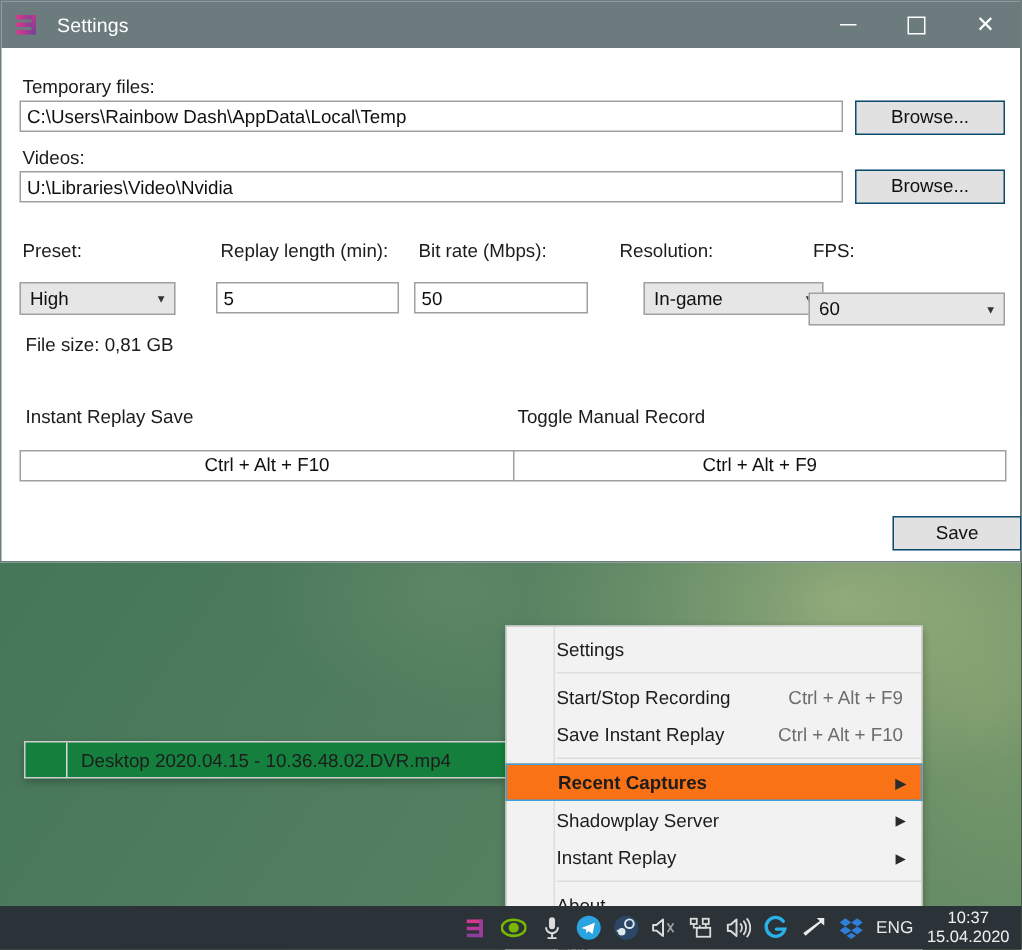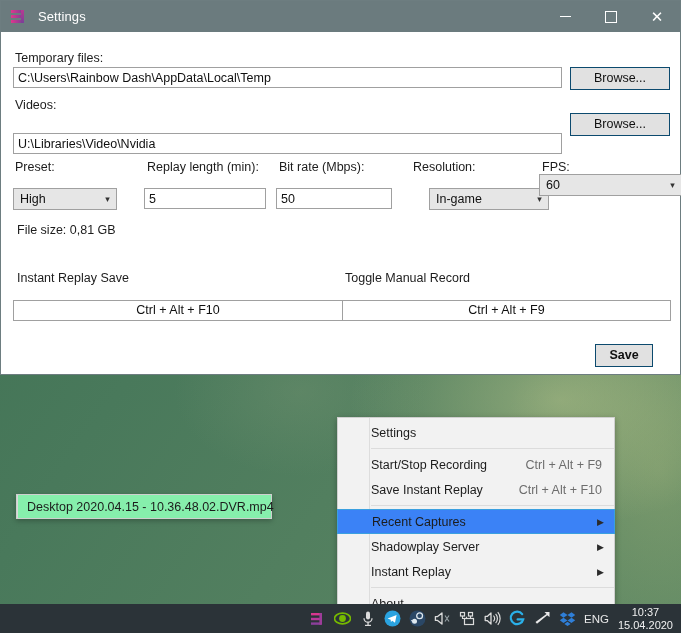--- a/index.html
+++ b/index.html
@@ -182,23 +182,23 @@
     color: #101010;
     text-align: center;
     cursor: default;
   }
 
   
   #submenu {
     position: absolute;
     left: 16px;
     top: 494px;
-    width: 256px;
+    width: 322px;
     height: 25px;
-    background: #86efac;
+    background: #15803d;
     border: 1px solid #cfcfcf;
     box-sizing: border-box;
     display: flex;
     align-items: center;
     box-shadow: 0 2px 5px rgba(0,0,0,0.25);
   }
   #submenu .gutter {
     width: 28px; height: 100%;
     border-right: 1px solid #d9d9d9;
     box-sizing: border-box;
@@ -246,23 +246,24 @@
     padding-right: 12px;
     white-space: nowrap;
   }
   .menu-item .marrow {
     color: #2b2b2b;
     font-size: 9px;
     padding-right: 10px;
   }
   .menu-item.selected {
     border: 1px solid #3aa0e0;
-    background: #3b82f6;
+    background: #f97316;
     margin: 0 -1px;
     padding-left: 34px;
+    font-weight: bold;
   }
   .menu-sep {
     height: 1px;
     background: #dcdcdc;
     margin: 3px 0 3px 33px;
   }
 
   
   #taskbar {
     position: absolute;
@@ -333,21 +334,21 @@
       </div>
     </div>
 
     <div id="form">
 
       <div class="lbl" style="left:14px; top:19px;">Temporary files:</div>
       <input class="txtbox" style="left: 12px; top: 35px; width: 549px;" value="C:\Users\Rainbow Dash\AppData\Local\Temp">
       <div class="btn" style="left:569px; top:35px; width:100px; line-height:21px;">Browse...</div>
 
       <div class="lbl" style="left:14px; top:66px;">Videos:</div>
-      <input class="txtbox" style="left: 12px; top: 82px; width: 549px; margin-top: 19px;" value="U:\Libraries\Video\Nvidia">
+      <input class="txtbox" style="left: 12px; top: 82px; width: 549px;" value="U:\Libraries\Video\Nvidia">
       <div class="btn" style="left:569px; top:81px; width:100px; line-height:21px;">Browse...</div>
 
       <div class="lbl" style="left:14px; top:128px;">Preset:</div>
       <div class="combo" style="left:12px; top:156px; width:104px;">
         <span class="cval">High</span>
         <span class="chev">▾</span>
       </div>
 
       <div class="lbl" style="left:146px; top:128px;">Replay length (min):</div>
       <input class="txtbox" style="left: 143px; top: 156px; width: 122px;" value="5">
@@ -355,34 +356,34 @@
       <div class="lbl" style="left:278px; top:128px;">Bit rate (Mbps):</div>
       <input class="txtbox" style="left: 275px; top: 156px; width: 116px;" value="50">
 
       <div class="lbl" style="left:412px; top:128px;">Resolution:</div>
       <div class="combo" style="left:428px; top:156px; width:120px;">
         <span class="cval">In-game</span>
         <span class="chev">▾</span>
       </div>
 
       <div class="lbl" style="left:541px; top:128px;">FPS:</div>
-      <div class="combo" style="left:538px; top:142px; width:143px;">
+      <div class="combo" style="left:538px; top:163px; width:131px;">
         <span class="cval">60</span>
         <span class="chev">▾</span>
       </div>
 
       <div class="lbl" style="left:16px; top:191px;">File size: 0,81 GB</div>
 
       <div class="lbl" style="left:16px; top:239px;">Instant Replay Save</div>
       <div class="lbl" style="left:344px; top:239px;">Toggle Manual Record</div>
 
       <div class="hotkeybox" style="left:12px; top:268px; width:330px;">Ctrl + Alt + F10</div>
       <div class="hotkeybox" style="left:341px; top:268px; width:329px;">Ctrl + Alt + F9</div>
 
-      <div class="btn" style="left:594px; top:312px; width:58px; line-height:21px;font-weight:bold;">Save</div>
+      <div class="btn" style="left:594px; top:312px; width:86px; line-height:21px;">Save</div>
     </div>
   </div>
 
   <div id="submenu">
     <div class="gutter"></div>
     <div class="item-text">Desktop 2020.04.15 - 10.36.48.02.DVR.mp4</div>
   </div>
 
   <div id="traymenu">
     <div class="gutter-line"></div>

